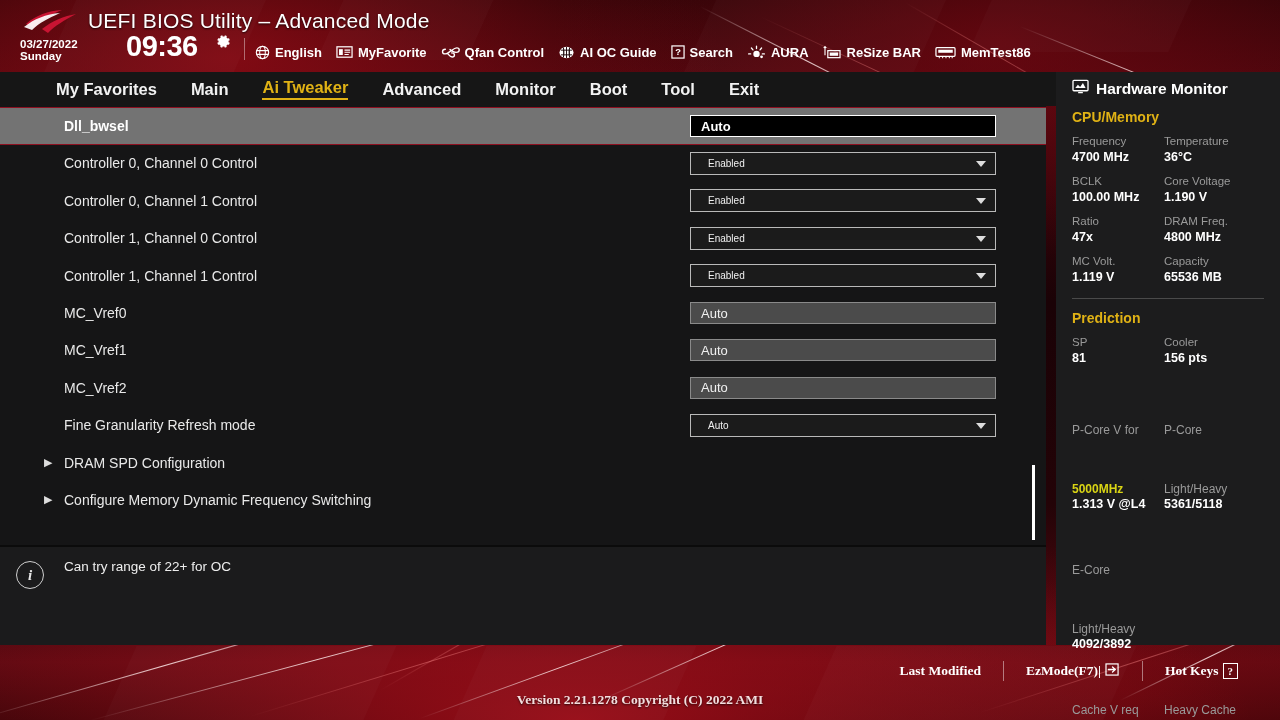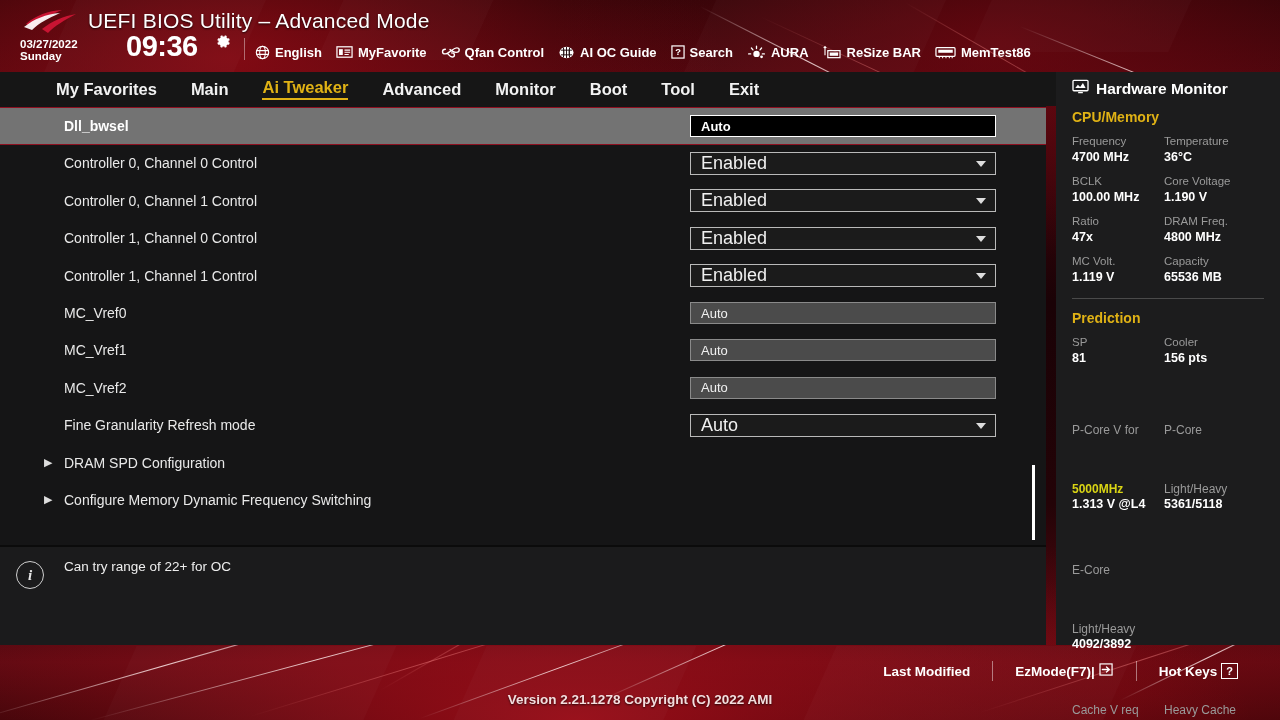--- a/index.html
+++ b/index.html
@@ -54,21 +54,21 @@
   .row { position:relative; height:37.4px; display:flex; align-items:center; }
   .row .lbl { position:absolute; left:64px; font-size:14px; color:#e9e9e9; white-space:nowrap; }
   .row.sub .lbl { left:64px; }
   .row .arrow { position:absolute; left:44px; font-size:11px; color:#ddd; }
   .row.active { background:#737373; border-top:1px solid #8d1020; border-bottom:1px solid #8d1020; }
   .row.active .lbl { color:#fff; font-weight:bold; }
 
   .fld { position:absolute; left:690px; width:306px; height:22px; display:flex; align-items:center; }
   .fld.ro { background:#4b4b4b; border:1px solid #8a8a8a; padding-left:10px; font-size:13px; color:#f0f0f0; }
   .fld.active-ro { background:#000; border:1px solid #fff; padding-left:10px; font-size:13px; color:#fff; font-weight:bold; }
-  .fld.dd { background:#1b1b1b; border:1px solid #b9b9b9; padding-left:10px; font-size:18px; color:#f0f0f0; height:23px; }
+  .fld.dd { background:#1b1b1b; border:1px solid #b9b9b9; padding-left:17px; font-size:10px; color:#f0f0f0; height:23px; }
   .fld.dd .tri { position:absolute; right:9px; top:8px; width:0; height:0;
                  border-left:5px solid transparent; border-right:5px solid transparent; border-top:6px solid #ddd; }
 
   
   #sbar { position:absolute; left:1032px; top:465px; width:3px; height:75px; background:#fff; z-index:8; }
 
   
   #infobar { position:absolute; top:545px; left:0; width:1046px; height:100px; background:#1b1b1c;
              border-top:2px solid #0b0b0b; z-index:7; }
   .i-circle { position:absolute; left:16px; top:14px; width:28px; height:28px; border-radius:50%;
@@ -87,21 +87,21 @@
   .hw-v { font-size:12.5px; color:#fff; font-weight:bold; line-height:16px; margin-top:1px; }
   .hw-div { height:1px; background:#4a4a4a; margin:13px 0 0 0; }
   .pred-grid { display:flex; margin-top:6px; }
   .pred-col { width:92px; }
   .pk { font-size:12px; color:#9a9a9a; line-height:14px;margin-top:45px; }
   .pk .y { color:#d9d414; font-weight:bold; }
   .pv { font-size:12.5px; color:#fff; font-weight:bold; line-height:16px; }
   .pblk { margin-bottom:2px; }
 
   
-  #footer { position:absolute; top:645px; left:0; width:1280px; height:75px; z-index:7; }
+  #footer { position:absolute; top:645px; left:0; width:1280px; height:75px; z-index:7;font-family:Liberation Serif, serif; }
   .fbtns { position:absolute; right:20px; top:16px; display:flex; align-items:center; gap:0; }
   .fbtn { font-size:13.5px; font-weight:bold; color:#fff; display:flex; align-items:center; gap:4px; padding:0 22px; white-space:nowrap; }
   .fdiv { width:1px; height:20px; background:rgba(255,255,255,.45); }
   .kbox { border:1.5px solid #fff; font-size:11px; padding:0px 4px; line-height:14px; }
   .version { position:absolute; left:0; top:47px; width:100%; text-align:center; font-size:13.5px; font-weight:bold;
              color:#f3dede; text-shadow:0 1px 2px rgba(0,0,0,.7); }
 </style>
 </head>
 <body>
 

